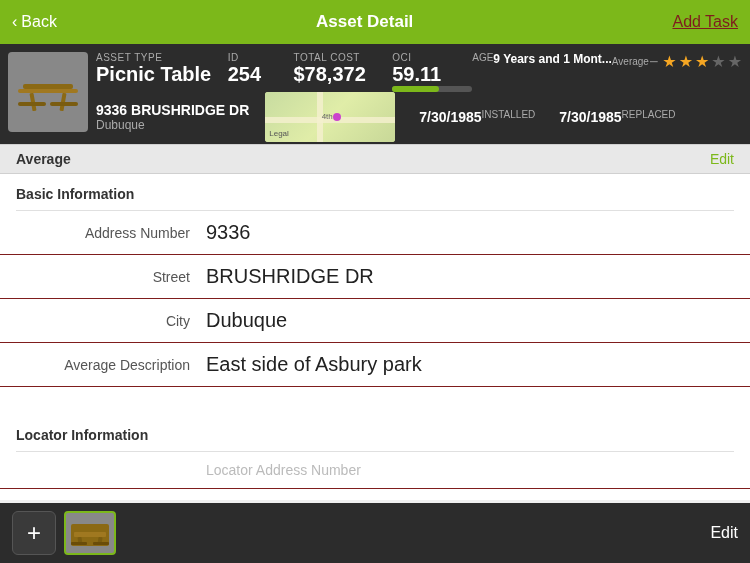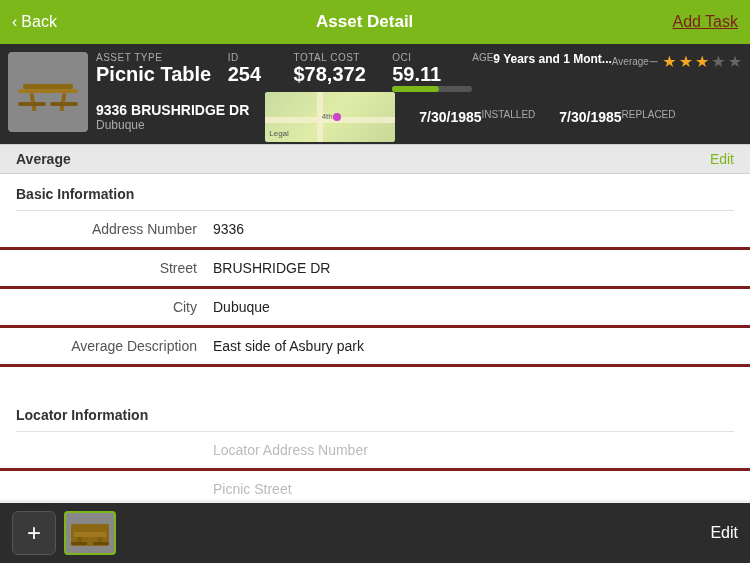--- a/index.html
+++ b/index.html
@@ -207,33 +207,33 @@
       padding: 12px 16px 8px 16px;
     }
     .info-divider {
       height: 1px;
       background: #e0e0e0;
       margin: 0 16px;
     }
     .info-row {
       display: flex;
       align-items: center;
-      padding: 10px 23px;
-      border-bottom: 3px solid #7f1d1d;
+      padding: 10px 16px;
+      border-bottom: 1px solid #7f1d1d;
     }
     .info-row-label {
       width: 190px;
       text-align: right;
       font-size: 14px;
       color: #555;
       padding-right: 16px;
       flex-shrink: 0;
     }
     .info-row-value {
-      font-size: 14px;
+      font-size: 20px;
       color: #222;
       flex: 1;
     }
 
     
     .locator-section {
       padding-top: 8px;
     }
     .info-row-placeholder {
       font-size: 14px;

